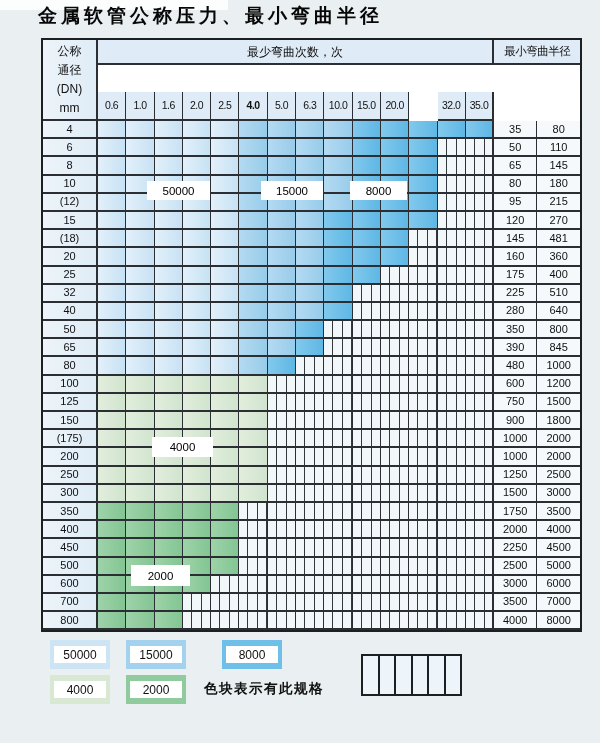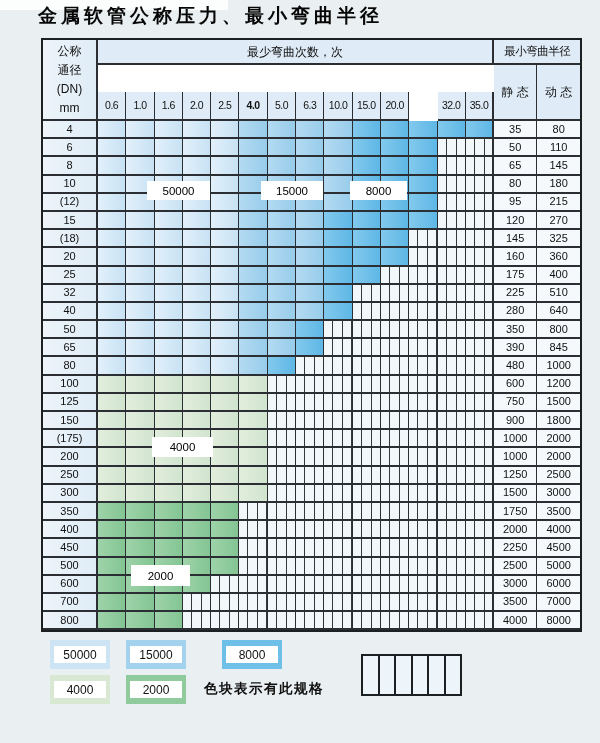--- a/index.html
+++ b/index.html
@@ -64,22 +64,20 @@
 
   <div class="grid">
     <div class="cell hcell hc-corner b2r">
       <span>公称</span>
       <span>通径</span>
       <span>(DN)</span>
       <span>mm</span>
     </div>
     <div class="cell hcell hc-cycles b2r">最少弯曲次数，次</div>
     <div class="cell hcell hc-radius" style="border-right-width:0;">最小弯曲半径</div>
-    <div class="cell hcell hc-static">静 态</div>
-    <div class="cell hcell hc-dyn" style="border-right-width:0;">动 态</div>
   <div class="cell hcell pnum" style="grid-area: 3 / 2;">0.6</div>
       <div class="cell hcell pnum" style="grid-area: 3 / 3;">1.0</div>
       <div class="cell hcell pnum" style="grid-area: 3 / 4;">1.6</div>
       <div class="cell hcell pnum" style="grid-area: 3 / 5;">2.0</div>
       <div class="cell hcell pnum" style="grid-area: 3 / 6;">2.5</div>
       <div class="cell hcell pnum" style="grid-area: 3 / 7; font-weight: bold;">4.0</div>
       <div class="cell hcell pnum" style="grid-area: 3 / 8;">5.0</div>
       <div class="cell hcell pnum" style="grid-area: 3 / 9;">6.3</div>
       <div class="cell hcell pnum" style="grid-area: 3 / 10;">10.0</div>
       <div class="cell hcell pnum" style="grid-area: 3 / 11;">15.0</div>
@@ -198,21 +196,21 @@
       <div class="cell c-mb" style="grid-area: 10 / 7;"></div>
       <div class="cell c-mb" style="grid-area: 10 / 8;"></div>
       <div class="cell c-mb" style="grid-area: 10 / 9;"></div>
       <div class="cell c-db" style="grid-area: 10 / 10;"></div>
       <div class="cell c-db" style="grid-area: 10 / 11;"></div>
       <div class="cell c-db" style="grid-area: 10 / 12;"></div>
       <div class="cell c-hatch" style="grid-area: 10 / 13;"></div>
       <div class="cell c-hatch" style="grid-area: 10 / 14;"></div>
       <div class="cell c-hatch b2r" style="grid-area: 10 / 15;"></div>
       <div class="cell valcell" style="grid-area: 10 / 16;">145</div>
-      <div class="cell valcell" style="grid-area: 10 / 17; border-right-width: 0px;">325</div>
+      <div class="cell valcell" style="grid-area: 10 / 17; border-right-width: 0px;">481</div>
       <div class="cell dncell b2r" style="grid-area: 11 / 1;">20</div>
       <div class="cell c-lb" style="grid-area: 11 / 2;"></div>
       <div class="cell c-lb" style="grid-area: 11 / 3;"></div>
       <div class="cell c-lb" style="grid-area: 11 / 4;"></div>
       <div class="cell c-lb" style="grid-area: 11 / 5;"></div>
       <div class="cell c-lb" style="grid-area: 11 / 6;"></div>
       <div class="cell c-mb" style="grid-area: 11 / 7;"></div>
       <div class="cell c-mb" style="grid-area: 11 / 8;"></div>
       <div class="cell c-mb" style="grid-area: 11 / 9;"></div>
       <div class="cell c-db" style="grid-area: 11 / 10;"></div>

